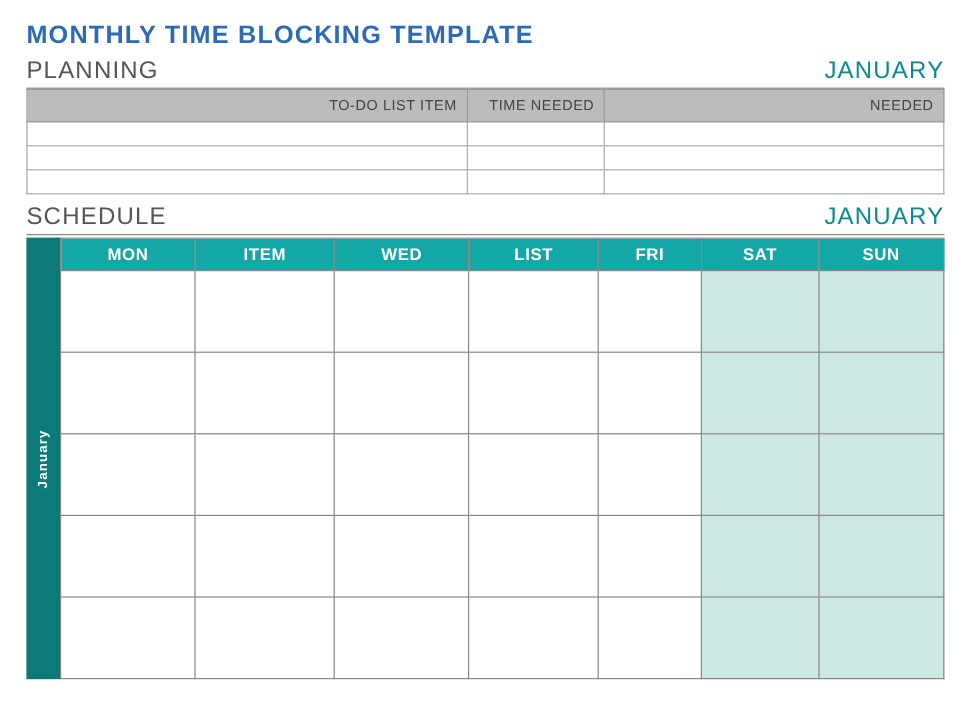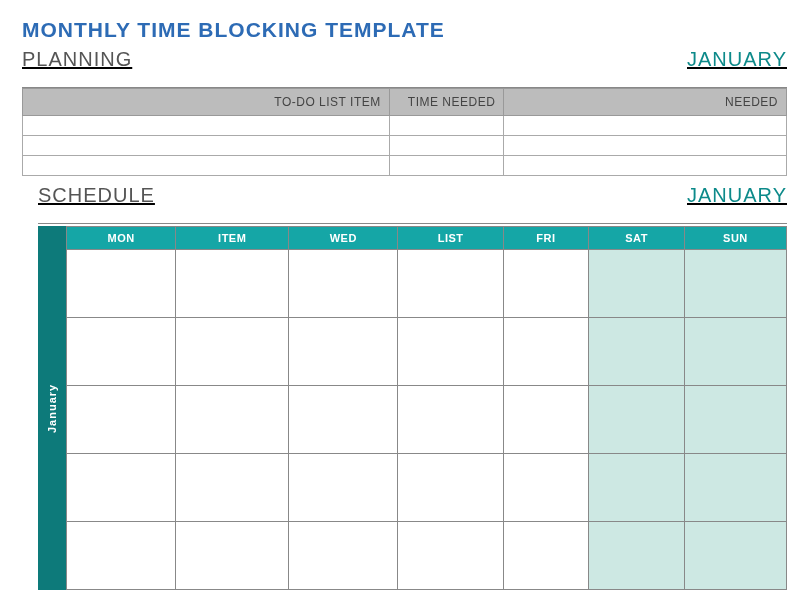--- a/index.html
+++ b/index.html
@@ -18,23 +18,22 @@
       font-weight: bold;
       color: #2d6bb5;
       letter-spacing: 1px;
       margin-bottom: 6px;
     }
     .section-row {
       display: flex;
       justify-content: space-between;
       align-items: flex-end;
       border-bottom: 1px solid #888;
-      padding-bottom: 16px;
+      padding-bottom: 2px;
       margin-bottom: 0;
-      text-decoration: underline;
     }
     .section-label {
       font-size: 20px;
       color: #555;
       font-weight: normal;
       letter-spacing: 1px;
     }
     .month-label {
       font-size: 20px;
       color: #0d8a8a;
@@ -59,21 +58,20 @@
     .planning-table th.todo { width: 48%; }
     .planning-table th.time { width: 15%; }
     .planning-table th.notes { width: 37%; }
     .planning-table td {
       border: 1px solid #aaa;
       height: 20px;
       background: #fff;
     }
     .schedule-section {
       margin-top: 8px;
-      margin-left: 16px;
     }
     .schedule-wrapper {
       display: flex;
       margin-top: 2px;
     }
     .month-sidebar {
       background: #0d7a7a;
       color: #fff;
       width: 28px;
       display: flex;
@@ -86,21 +84,21 @@
       letter-spacing: 1px;
     }
     .schedule-table {
       flex: 1;
       border-collapse: collapse;
       width: 100%;
     }
     .schedule-table th {
       background: #15a6a6;
       color: #fff;
-      font-size: 11px;
+      font-size: 14px;
       font-weight: bold;
       padding: 5px 4px;
       border: 1px solid #888;
       letter-spacing: 0.5px;
       text-align: center;
     }
     .schedule-table td {
       border: 1px solid #888;
       height: 68px;
       background: #fff;

